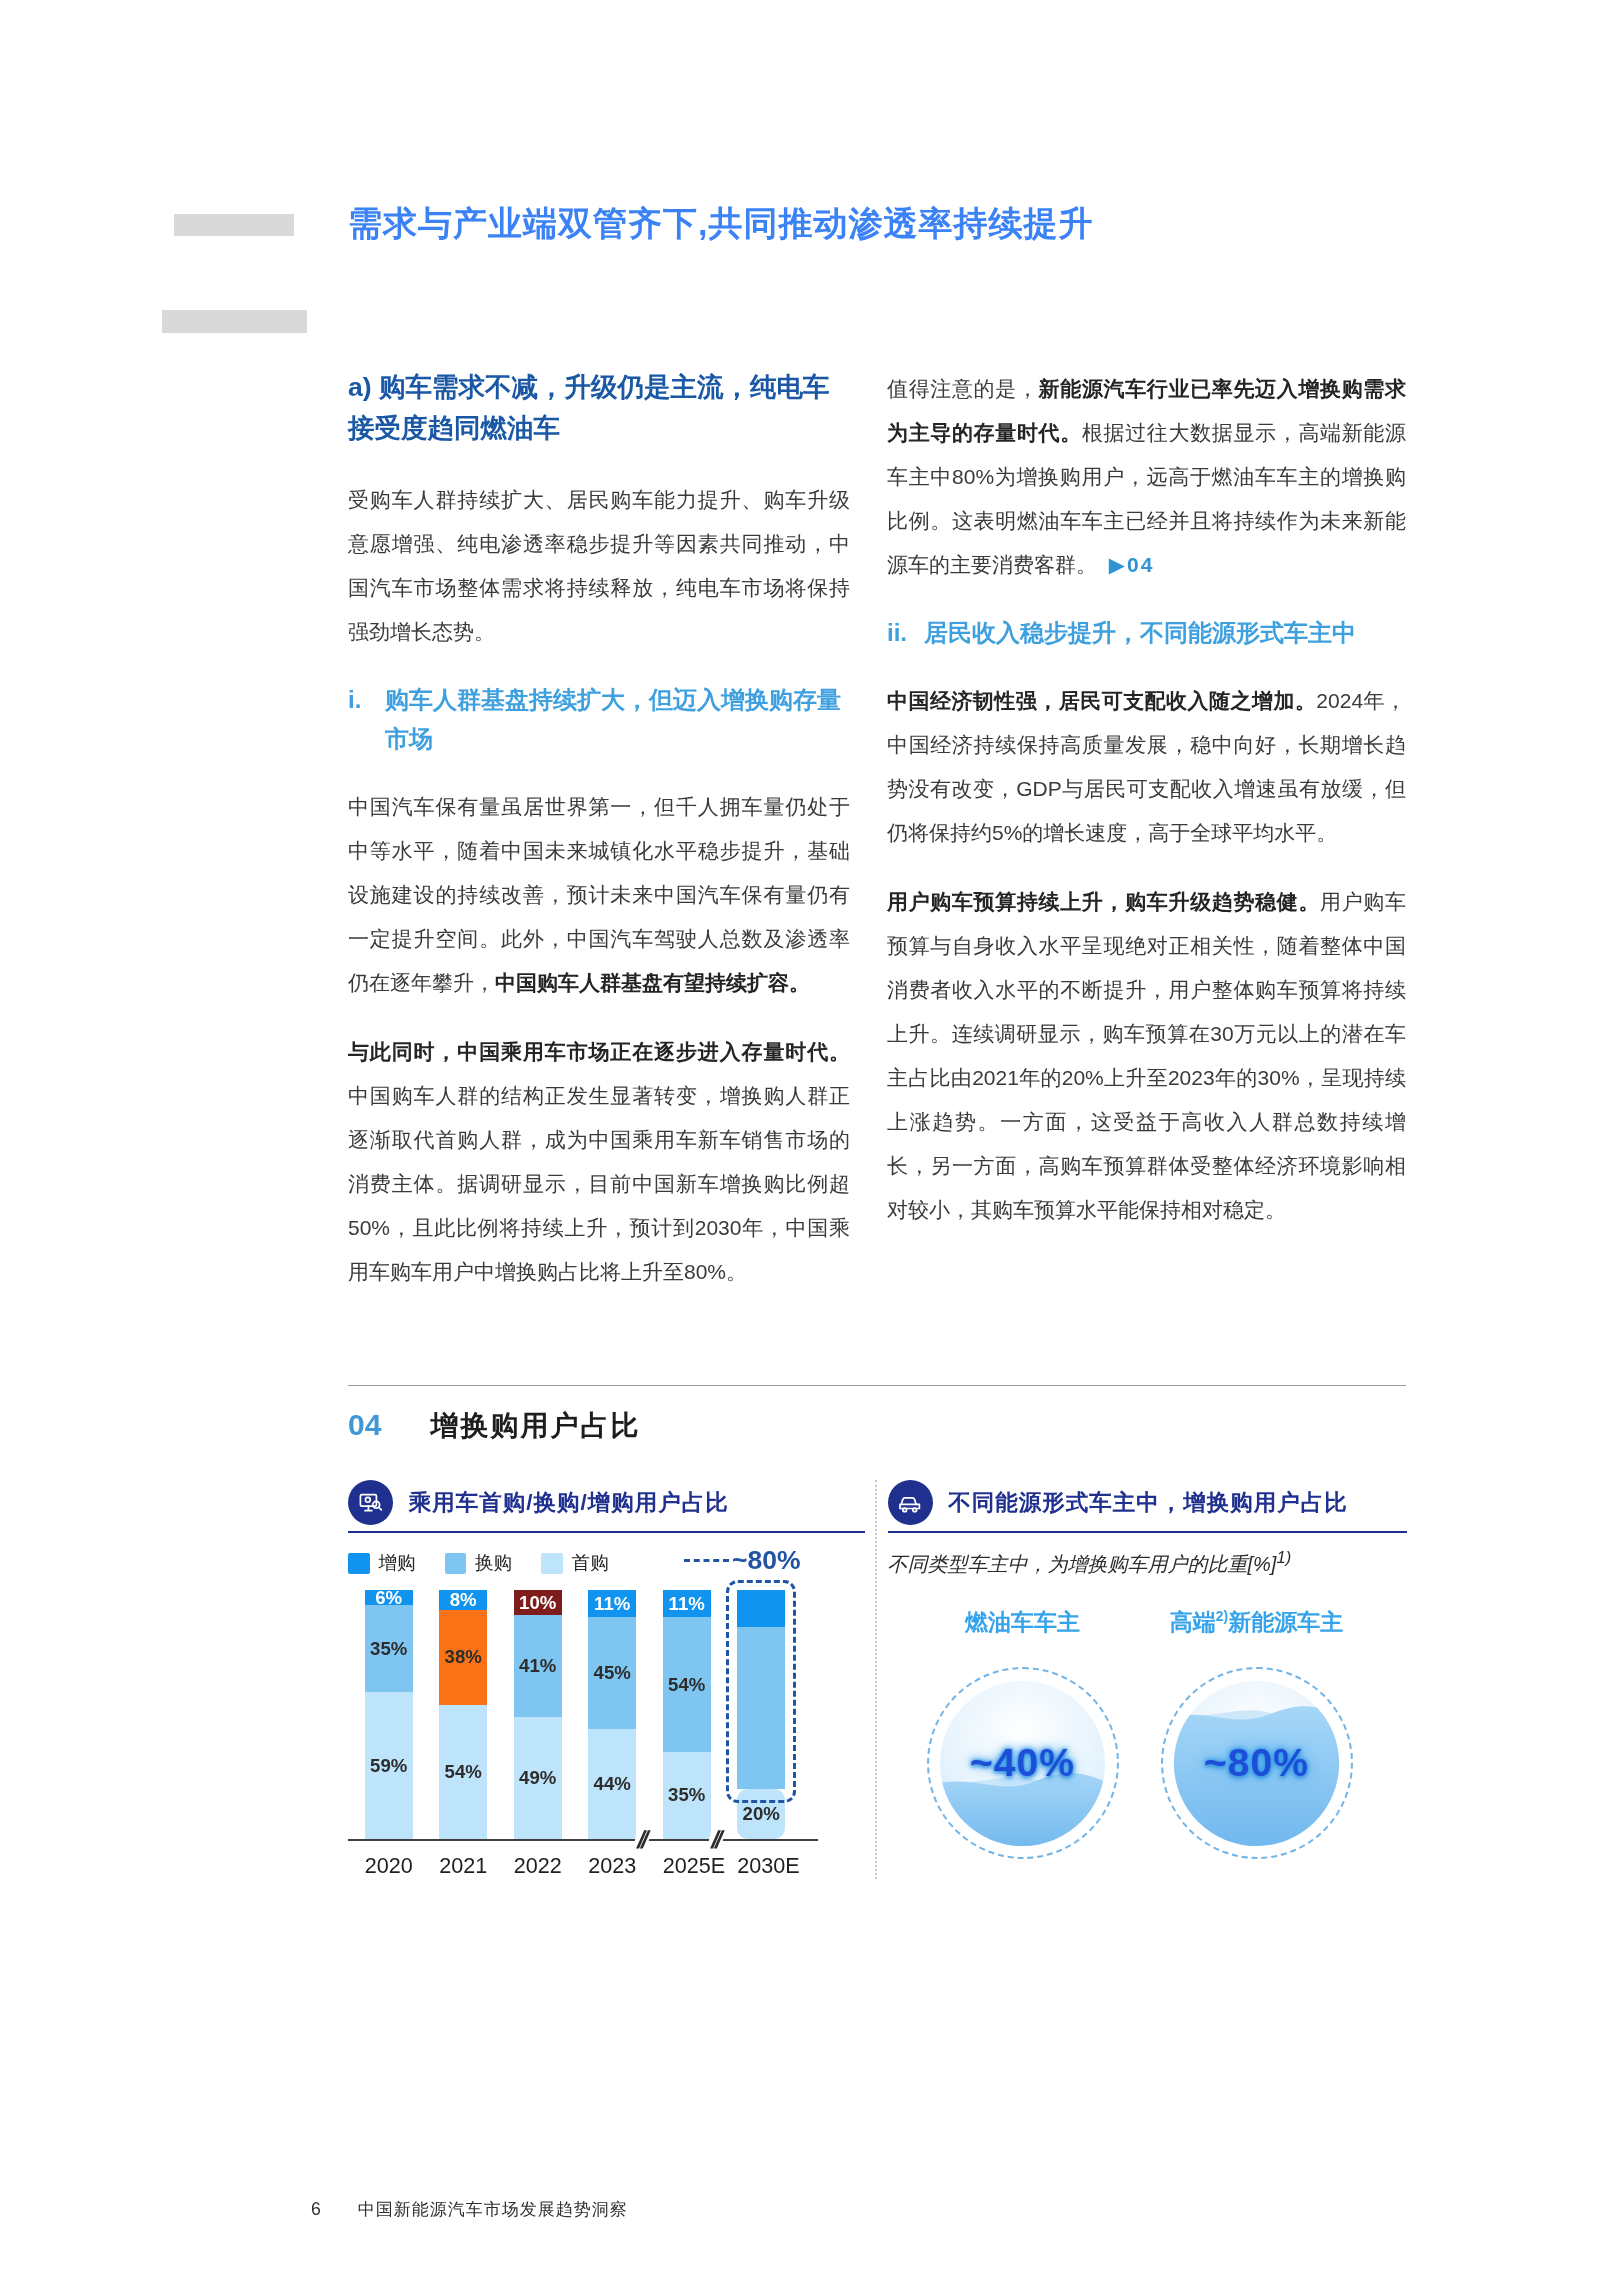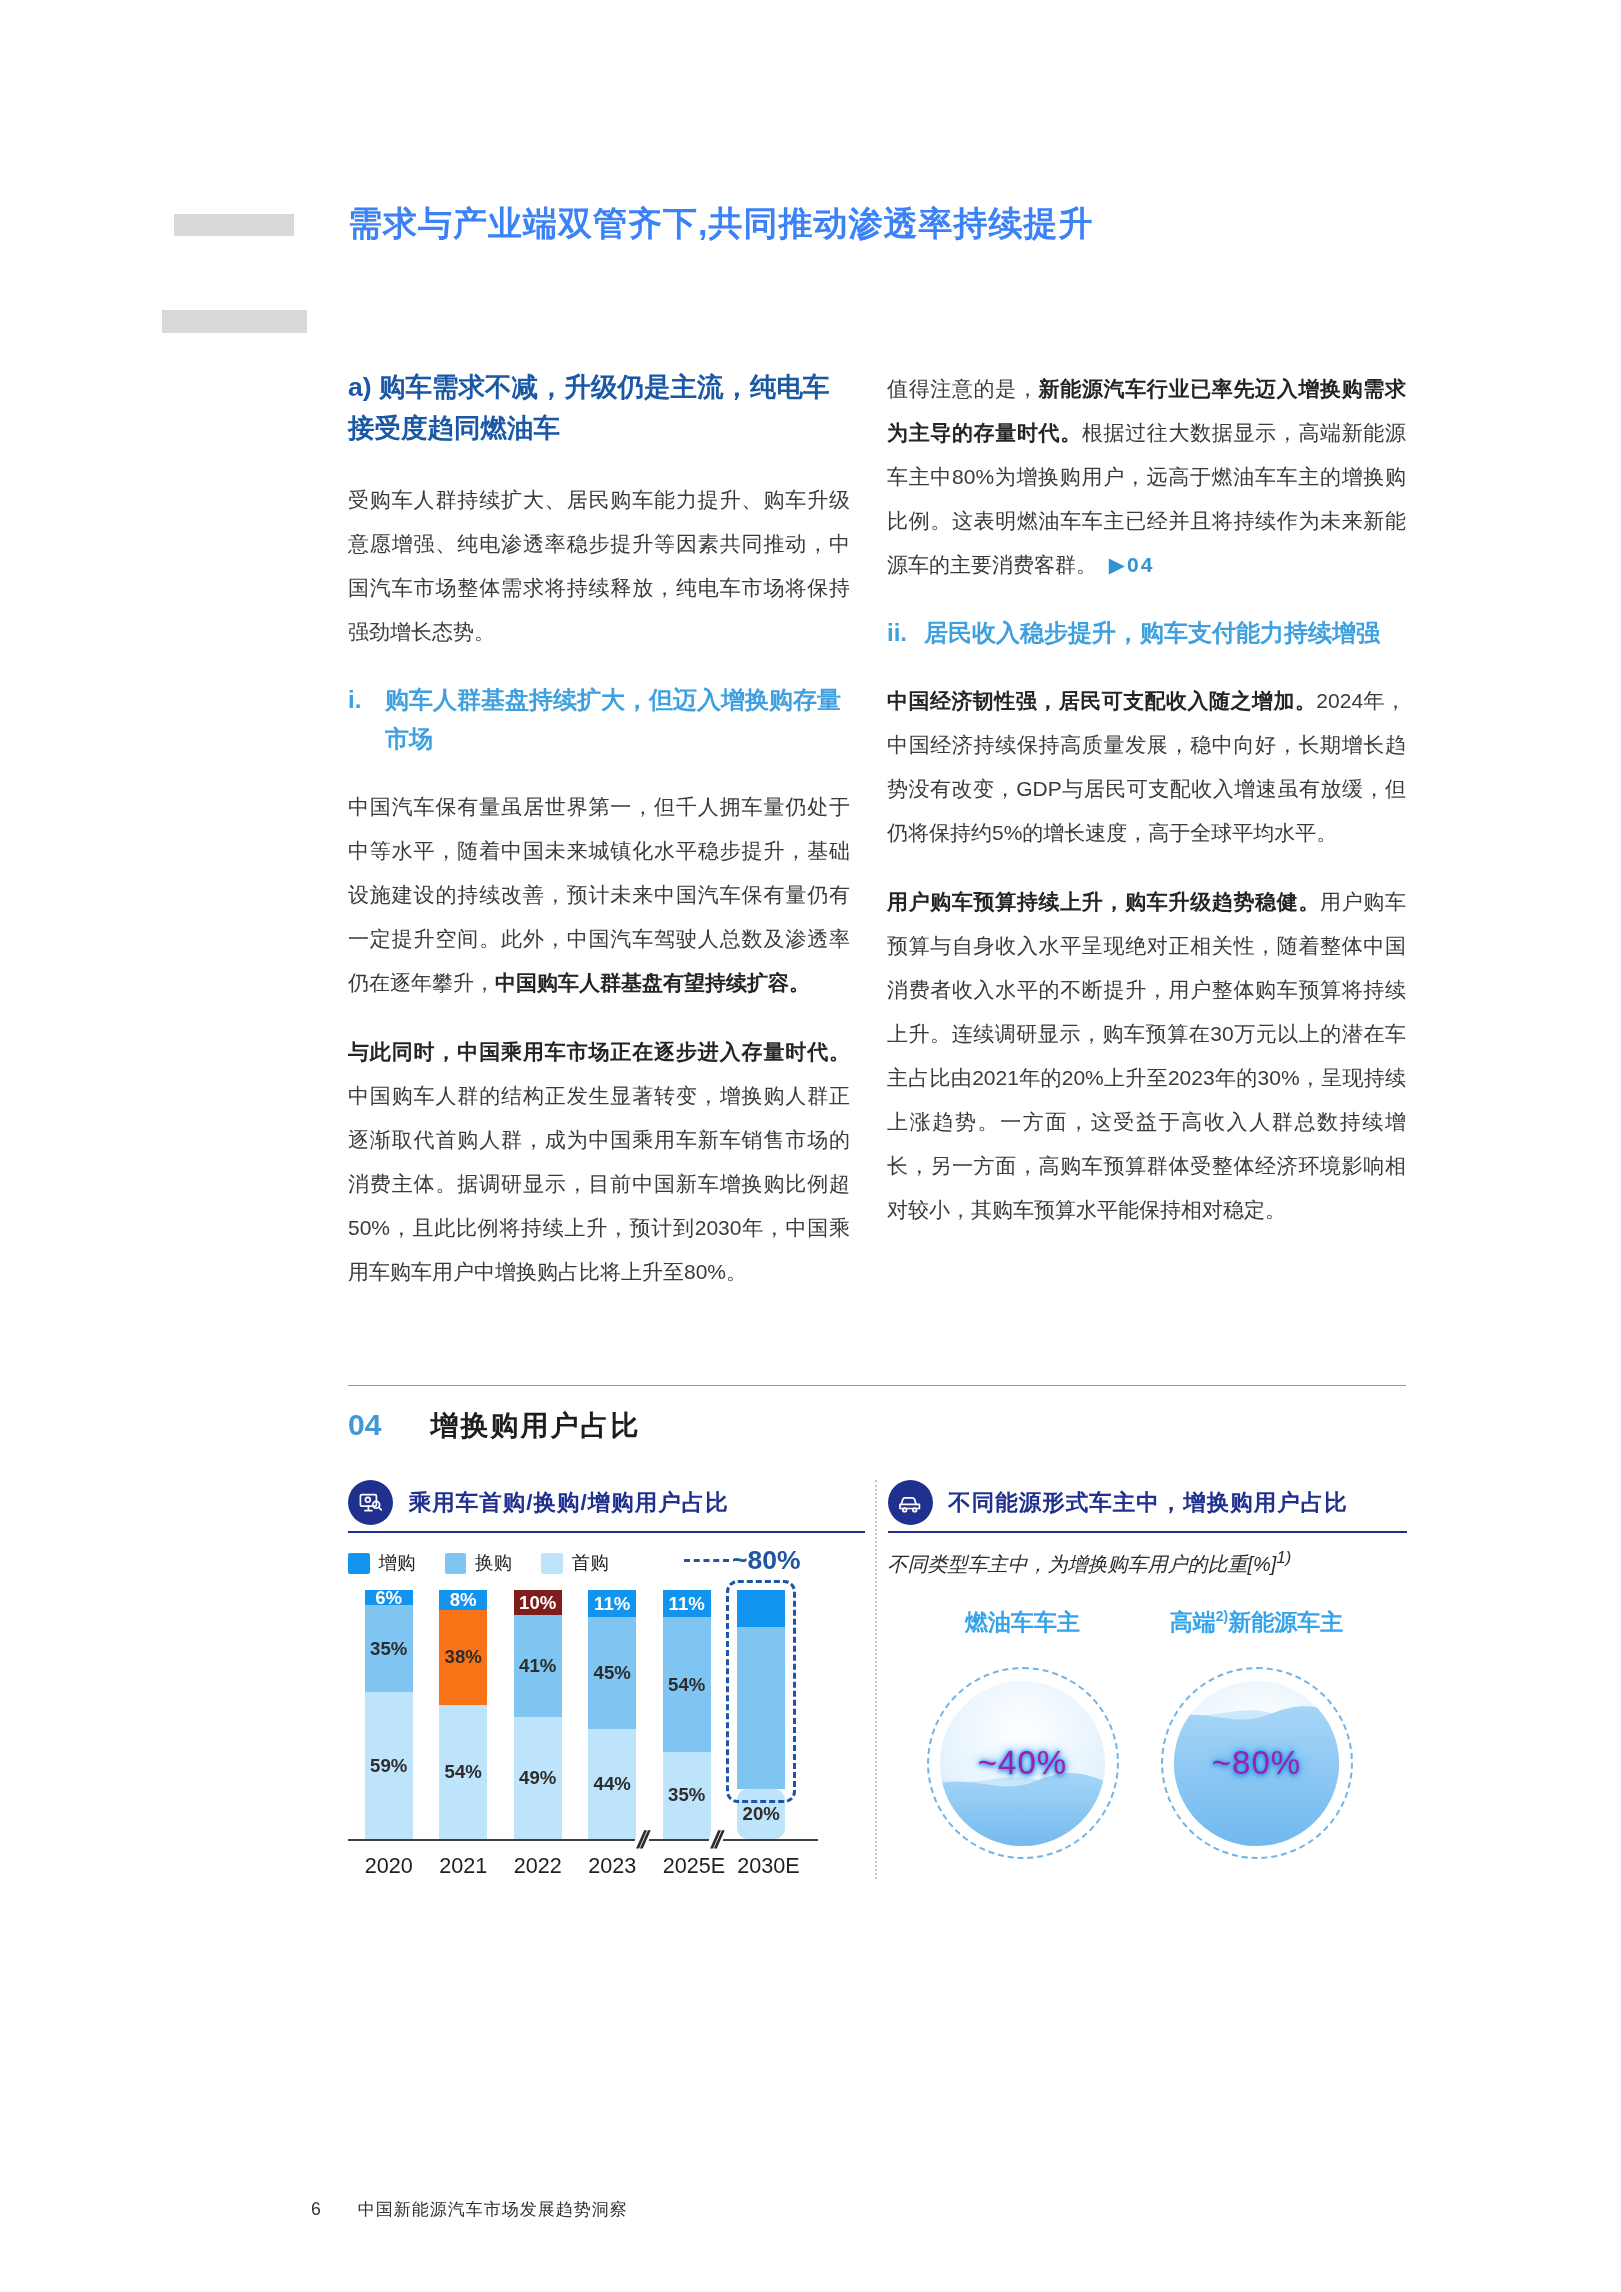--- a/index.html
+++ b/index.html
@@ -56,21 +56,21 @@
   .dash-lead{display:inline-block;width:45px;border-top:3.4px dashed #2254a4;margin-right:2.9px;}
   
   .subtitle{margin:15.7px 0 0;font-style:italic;font-size:20px;color:#2b2b2b;}
   .gauge-row{display:flex;justify-content:space-between;padding:0 54px 0 39px;margin-top:29px;}
   .gauge{display:flex;flex-direction:column;align-items:center;}
   .gauge-label{font-size:23px;font-weight:bold;color:#35a3ea;margin-bottom:29px;white-space:nowrap;}
   .gauge-label sup{font-size:60%;}
   .gauge-wrap{position:relative;width:192px;height:192px;display:flex;align-items:center;justify-content:center;}
   .gauge-ring{position:absolute;inset:0;border:2.5px dashed #5aa7e2;border-radius:50%;opacity:.85;}
   .gauge-svg{width:167px;height:167px;display:block;}
-  .gauge-value{position:absolute;font-size:33px;font-weight:normal;color:#a21caf;letter-spacing:1px;
+  .gauge-value{position:absolute;font-size:39px;font-weight:bold;color:#1d4ed8;letter-spacing:1px;
         text-shadow:0 0 3.9px #2e96e6,0 0 7.8px #2e96e6,0 0 13.7px #55b0f0,0 2px 3.9px rgba(22,110,190,.55);}
   
   .footnote{margin:27.4px 0 0;padding-left:15.7px;font-size:16.7px;color:#8c8c8c;}
   .source-line{margin:29px 0 0;padding-left:15.7px;font-size:18.6px;color:#4d4d4d;}
   
   .footer{position:absolute;top:2198px;left:311px;display:flex;gap:37px;align-items:baseline;}
   .footer .pg{font-size:17.6px;color:#2e2e2e;}
   .footer .doc{font-size:17px;color:#2e2e2e;font-weight:500;letter-spacing:1px;}
 </style>
 </head>
@@ -110,21 +110,21 @@
           <span class="marker">i.</span>
           <span>购车人群基盘持续扩大，但迈入增换购存量市场</span>
         </h3>
         <p class="body"><span>中国汽车保有量虽居世界第一，但千人拥车量仍处于中等水平，随着中国未来城镇化水平稳步提升，基础设施建设的持续改善，预计未来中国汽车保有量仍有一定提升空间。此外，中国汽车驾驶人总数及渗透率仍在逐年攀升，</span><span class="b">中国购车人群基盘有望持续扩容。</span></p>
         <p class="body"><span class="b">与此同时，中国乘用车市场正在逐步进入存量时代。</span><span>中国购车人群的结构正发生显著转变，增换购人群正逐渐取代首购人群，成为中国乘用车新车销售市场的消费主体。据调研显示，目前中国新车增换购比例超50%，且此比例将持续上升，预计到2030年，中国乘用车购车用户中增换购占比将上升至80%。</span></p>
       </div>
       <div class="col-right">
         <p class="body"><span>值得注意的是，</span><span class="b">新能源汽车行业已率先迈入增换购需求为主导的存量时代。</span><span>根据过往大数据显示，高端新能源车主中80%为增换购用户，远高于燃油车车主的增换购比例。这表明燃油车车主已经并且将持续作为未来新能源车的主要消费客群。</span><span class="ref">▶04</span></p>
         <h3 class="h-sub">
           <span class="marker">ii.</span>
-          <span>居民收入稳步提升，购车支付能力持续增强</span>
+          <span>居民收入稳步提升，不同能源形式车主中</span>
         </h3>
         <p class="body"><span class="b">中国经济韧性强，居民可支配收入随之增加。</span><span>2024年，中国经济持续保持高质量发展，稳中向好，长期增长趋势没有改变，GDP与居民可支配收入增速虽有放缓，但仍将保持约5%的增长速度，高于全球平均水平。</span></p>
         <p class="body"><span class="b">用户购车预算持续上升，购车升级趋势稳健。</span><span>用户购车预算与自身收入水平呈现绝对正相关性，随着整体中国消费者收入水平的不断提升，用户整体购车预算将持续上升。连续调研显示，购车预算在30万元以上的潜在车主占比由2021年的20%上升至2023年的30%，呈现持续上涨趋势。一方面，这受益于高收入人群总数持续增长，另一方面，高购车预算群体受整体经济环境影响相对较小，其购车预算水平能保持相对稳定。</span></p>
       </div>
     </div>
 
     <div class="section-head">
       <span class="sec-num">04</span>
       <span class="sec-title">增换购用户占比</span>
     </div>

